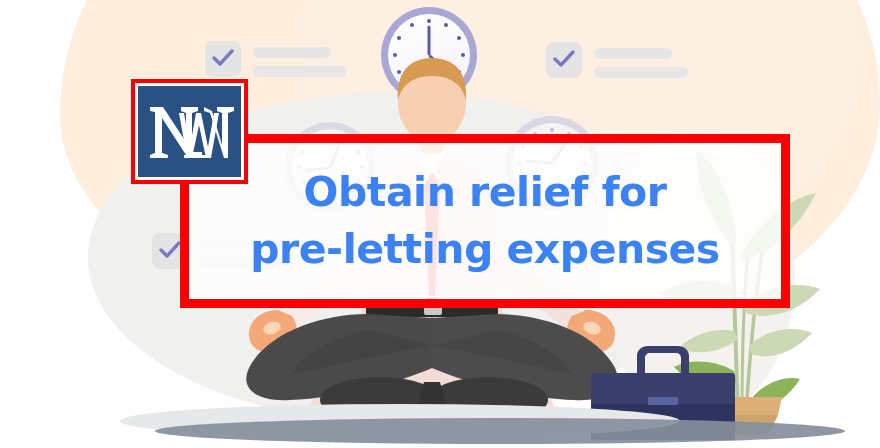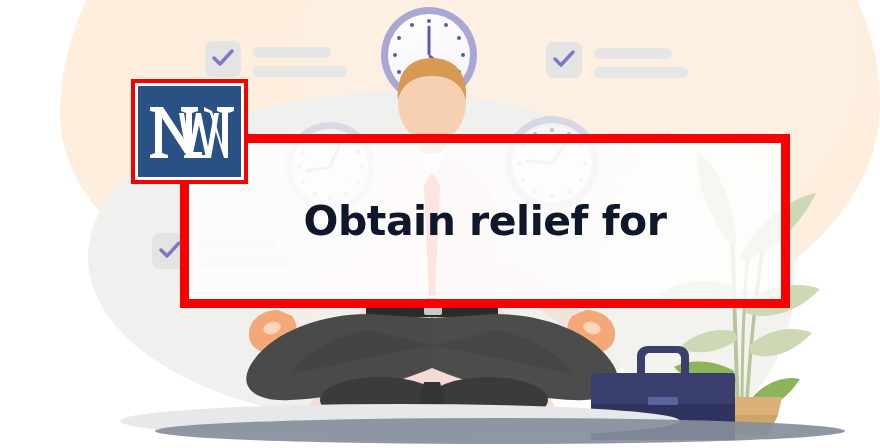--- a/index.html
+++ b/index.html
@@ -164,21 +164,21 @@
     border: 9px solid #fb0000;
     box-sizing: border-box;
     background: rgba(255,255,255,0.80);
     z-index: 30;
     display: flex;
     flex-direction: column;
     align-items: center;
     justify-content: center;
   }
   .headline {
-    color: #0f172a;
+    color: #3b82f6;
     font-family: "DejaVu Sans", sans-serif;
     font-weight: bold;
     font-size: 41px;
     line-height: 1.38;
     letter-spacing: -0.5px;
     text-align: center;
     white-space: nowrap;
   }
 </style>
 </head>
@@ -366,20 +366,21 @@
     <rect x="6" y="33" width="144" height="67" rx="3" fill="#3a3f6e"></rect>
     <rect x="6" y="64" width="144" height="36" fill="#2f3360"></rect>
     <rect x="63" y="57" width="30" height="8" rx="1.5" fill="#5b64a0"></rect>
   </svg>
 
   <div class="ground-soft"></div>
   <div class="ground"></div>
 
   <div class="banner">
     <div class="headline">Obtain relief for</div>
+    <div class="headline">pre-letting expenses</div>
   </div>
 
   <div class="logo-wrap">
     <div class="logo-inner">
       <svg width="92" height="70" viewBox="0 0 92 70">
         <g fill="#ffffff">
 
           <path d="M6 10 L6 14 L11 15 L11 56 L6 58 L6 61 L24 61 L24 58 L18 56 L18 21
                    L44 61 L48 61 L48 16 L54 14 L54 10 L37 10 L37 14 L42 16 L42 45
                    L19 10 Z"></path>

